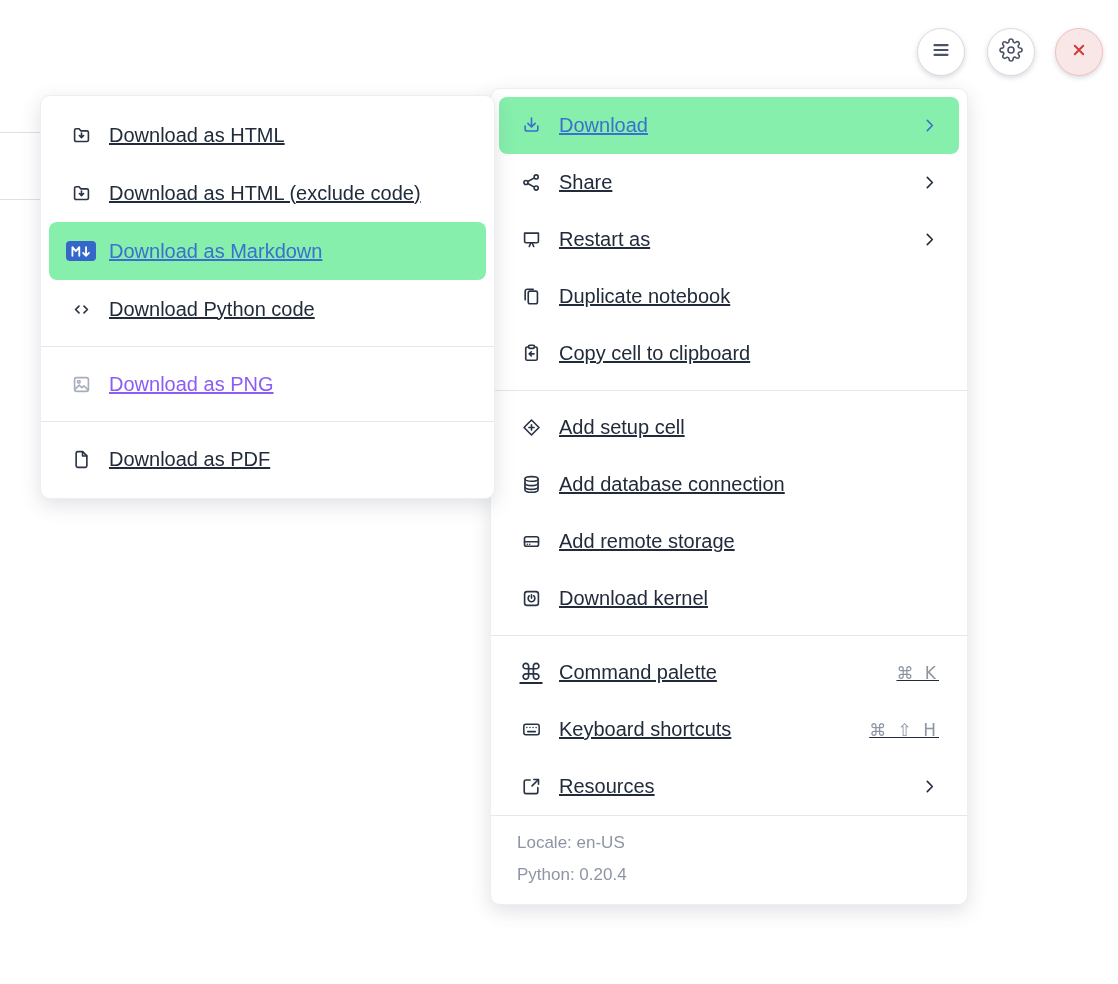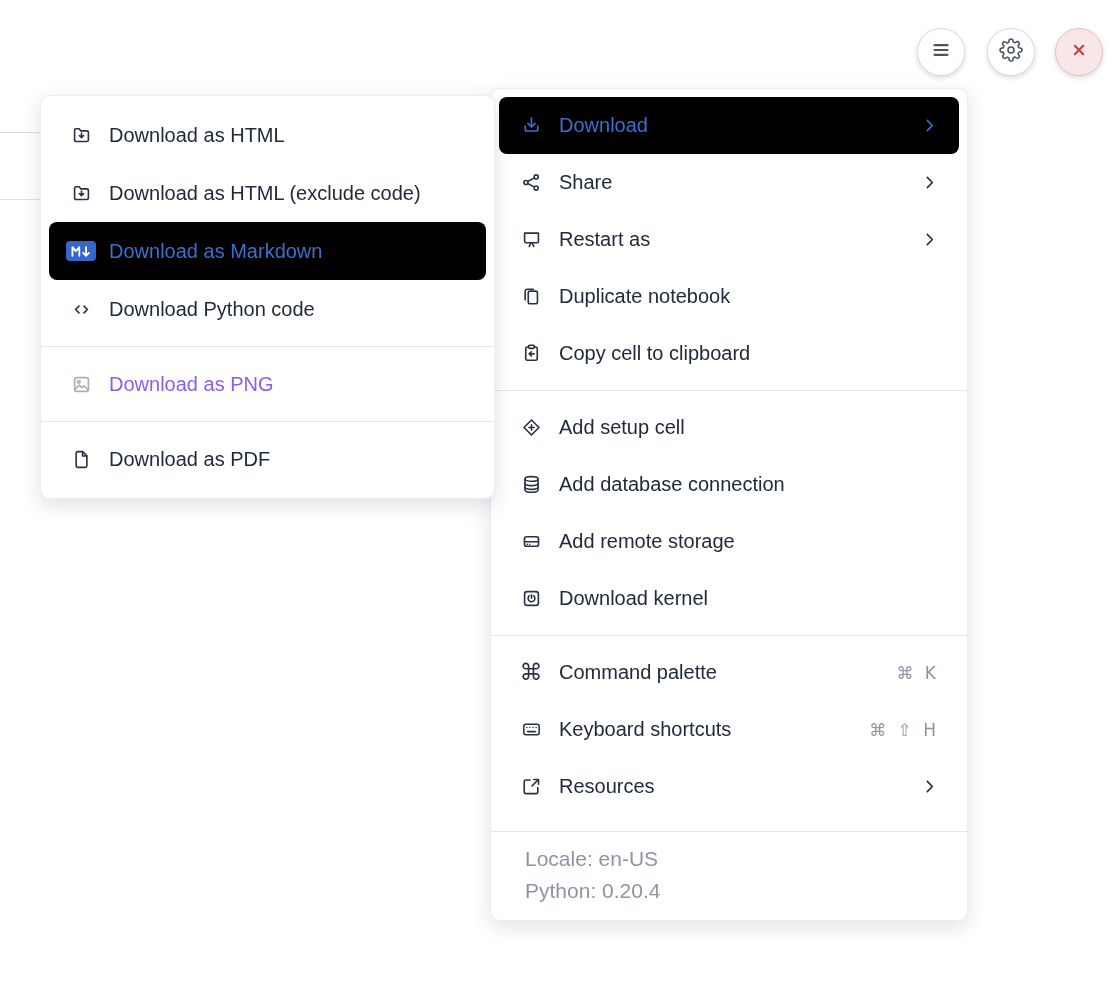--- a/index.html
+++ b/index.html
@@ -34,36 +34,36 @@
     box-shadow:0 6px 20px rgba(60,70,95,.16);
     box-sizing:border-box;
   }
   #download-submenu{left:40px;top:95px;width:455px;padding:10px 0;z-index:3;}
   #main-menu{left:490px;top:88px;width:478px;padding:8px 0 0 0;z-index:2;}
 
   .menu-item{
     display:flex;align-items:center;
     height:57px;margin:0 8px;padding:0 20px 0 18px;
     border-radius:8px;color:#212b3a;font-size:20px;
-    cursor:pointer;box-sizing:border-box;white-space:nowrap;
+    cursor:pointer;box-sizing:border-box;white-space:nowrap;text-decoration:underline;
   }
   #download-submenu .menu-item{height:58px;}
   .mi-icon{width:28px;flex:none;display:flex;justify-content:center;align-items:center;margin-right:14px;color:#2a3344;}
   .mi-icon svg{display:block;}
   .mi-label{flex:1;overflow:hidden;}
   .mi-shortcut{color:#8d95a4;font-size:17px;letter-spacing:3px;font-family:"DejaVu Sans","Liberation Sans",sans-serif;}
   .mi-chevron{display:flex;color:#212b3a;margin-left:12px;}
-  .menu-item.active{background:#000000;color:#3a70cf;}
+  .menu-item.active{background:#86efac;color:#3a70cf;}
   .menu-item.active .mi-icon,.menu-item.active .mi-chevron{color:#3a70cf;}
   .menu-item.disabled{color:#8b5cf6;cursor:default;}
   .menu-item.disabled .mi-icon{color:#a7aeba;}
   .menu-divider{height:1px;background:#e4e7ec;margin:8px 0;}
   .menu-footer{
-    border-top:1px solid #e4e7ec;margin-top:16px;
-    padding:11px 20px 13px 34px;color:#8d95a4;font-size:21px;line-height:32px;
+    border-top:1px solid #e4e7ec;margin-top:0;
+    padding:11px 20px 13px 26px;color:#8d95a4;font-size:17px;line-height:32px;
   }
   .glyph-icon{font-size:23px;line-height:1;font-family:"DejaVu Sans",sans-serif;}
   .md-badge{
     display:flex;align-items:center;justify-content:center;
     width:30px;height:20px;border-radius:4px;background:#3566c9;flex:none;
   }
 </style>
 </head>
 <body>
 

